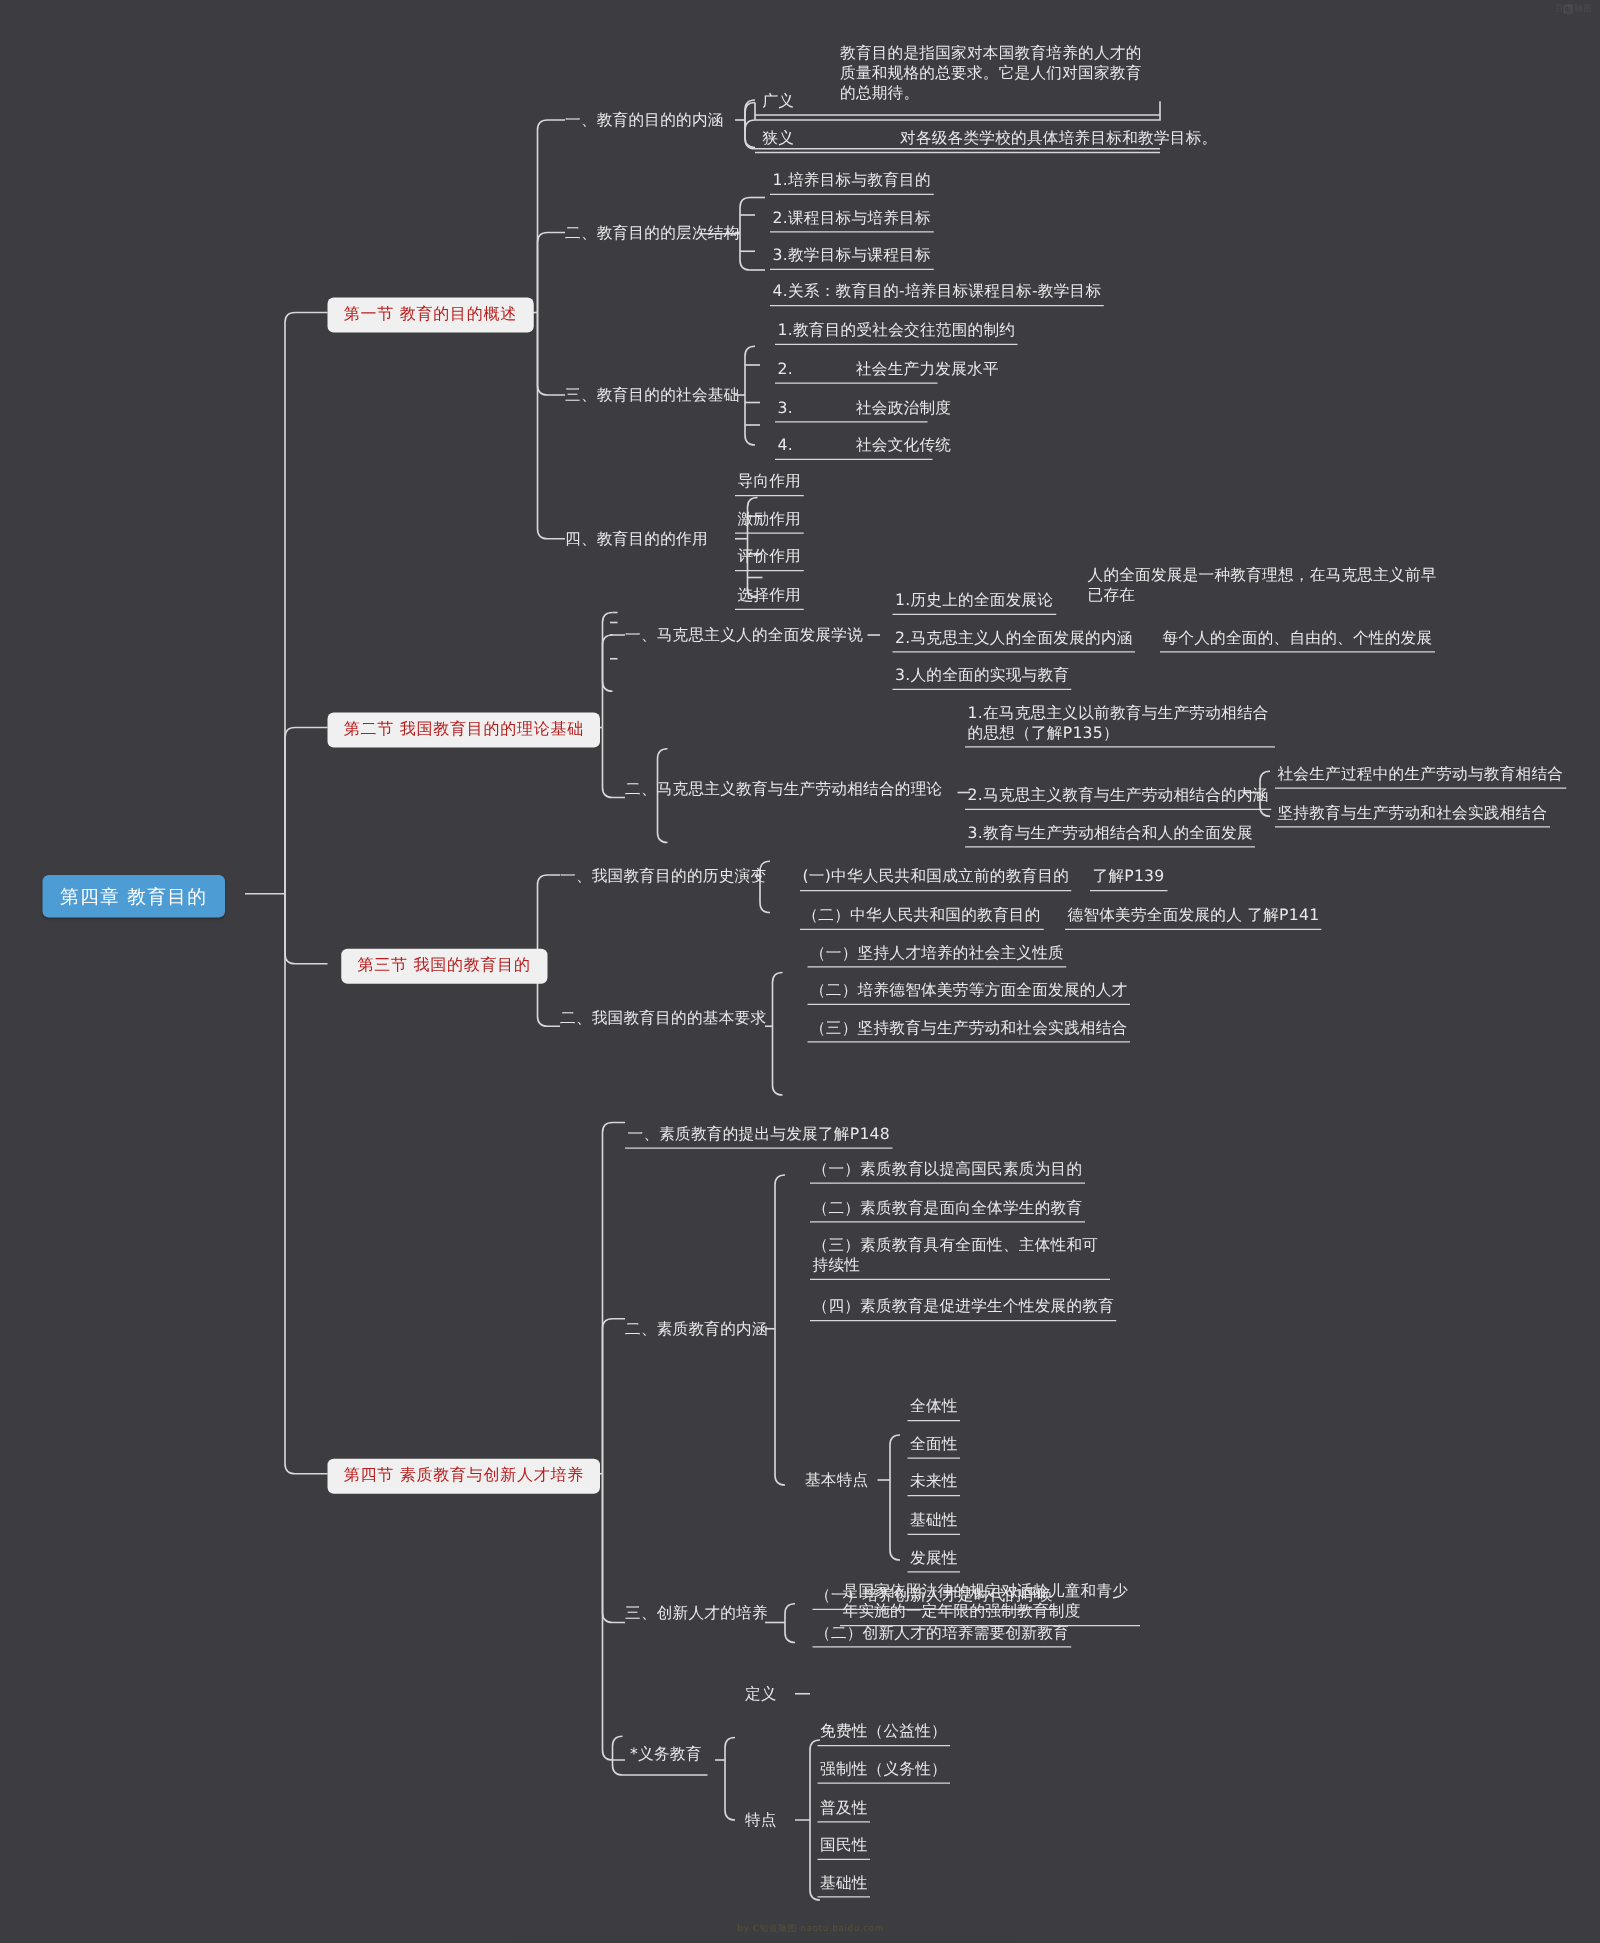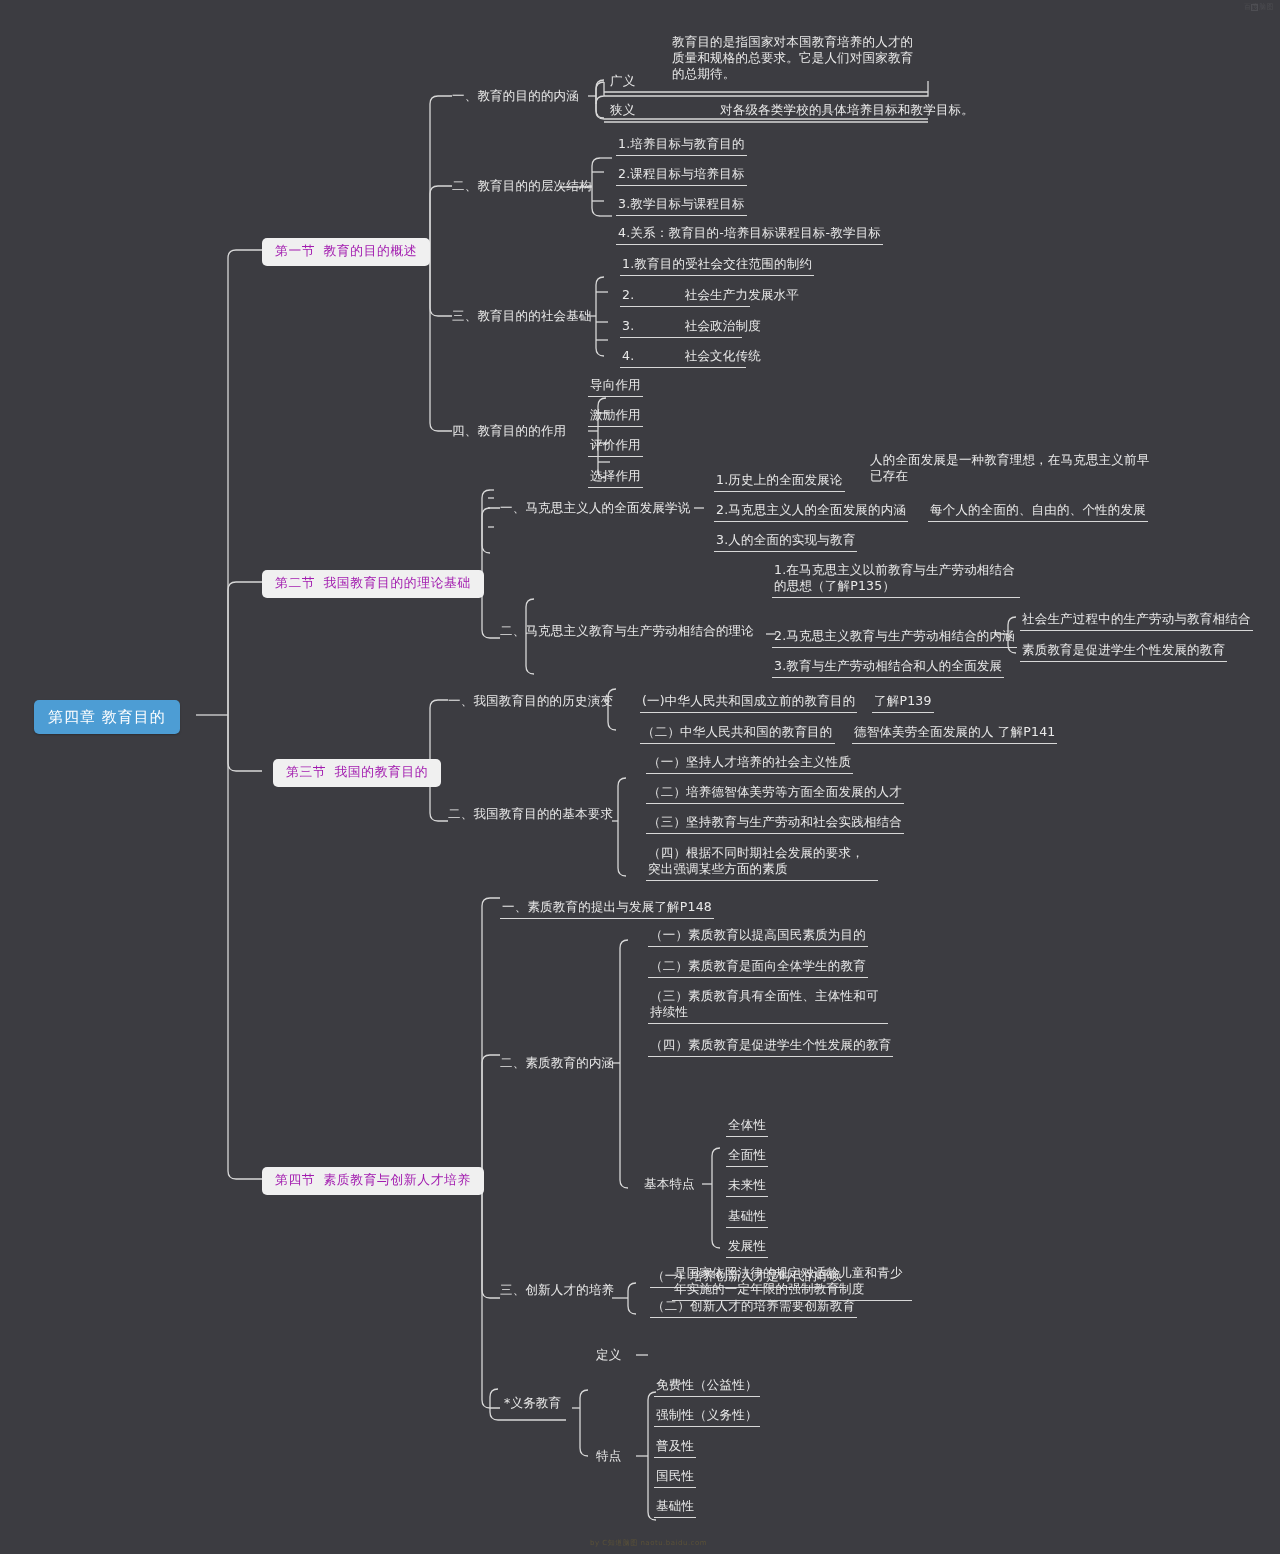--- a/index.html
+++ b/index.html
@@ -40,28 +40,27 @@
     border-radius: 5px;
     padding: 8px 14px;
     font-size: 15px;
     line-height: 18px;
     letter-spacing: 1px;
     box-shadow: 0 1px 2px rgba(0,0,0,.25);
   }
   
   .sect {
     background: #f0f0f0;
-    color: #a21caf;
+    color: #b91c1c;
     border-radius: 5px;
     padding: 6px 13px;
     font-size: 12.8px;
     line-height: 16px;
     letter-spacing: .6px;
     white-space: nowrap;
-    font-family: Liberation Mono, monospace;
   }
   
   .lbl { white-space: nowrap; }
   
   .ul {
     border-bottom: 1.2px solid #d8d8d8;
     padding: 1px 2px 3px 2px;
   }
   .nw { white-space: nowrap; }
   .num { display:inline-block; }
@@ -239,35 +238,34 @@
 
   <div class="node ul nw" style="left:714px; top:471px;">1.历史上的全面发展论</div>
   <div class="node" style="left:870px; top:452px; width:280px;">人的全面发展是一种教育理想，在马克思主义前早已存在</div>
   <div class="node ul nw" style="left:714px; top:501px;">2.马克思主义人的全面发展的内涵</div>
   <div class="node ul nw" style="left:928px; top:501px;">每个人的全面的、自由的、个性的发展</div>
   <div class="node ul nw" style="left:714px; top:531px;">3.人的全面的实现与教育</div>
 
   <div class="node ul" style="left:772px; top:561px; width:248px;">1.在马克思主义以前教育与生产劳动相结合的思想（了解P135）</div>
   <div class="node ul nw" style="left:772px; top:627px;">2.马克思主义教育与生产劳动相结合的内涵</div>
   <div class="node ul nw" style="left:1020px; top:610px;">社会生产过程中的生产劳动与教育相结合</div>
-  <div class="node ul nw" style="left:1020px; top:641px;">素质教育是促进学生个性发展的教育</div>
+  <div class="node ul nw" style="left:1020px; top:641px;">坚持教育与生产劳动和社会实践相结合</div>
   <div class="node ul nw" style="left:772px; top:657px;">3.教育与生产劳动相结合和人的全面发展</div>
 
   <div class="node lbl" style="left:448px; top:693px;">一、我国教育目的的历史演变</div>
   <div class="node lbl" style="left:448px; top:806px;">二、我国教育目的的基本要求</div>
 
   <div class="node ul nw" style="left:640px; top:692px;">(一)中华人民共和国成立前的教育目的</div>
   <div class="node ul nw" style="left:872px; top:692px;">了解P139</div>
   <div class="node ul nw" style="left:640px; top:723px;">（二）中华人民共和国的教育目的</div>
   <div class="node ul nw" style="left:852px; top:723px;">德智体美劳全面发展的人 了解P141</div>
 
   <div class="node ul nw" style="left:646px; top:753px;">（一）坚持人才培养的社会主义性质</div>
   <div class="node ul nw" style="left:646px; top:783px;">（二）培养德智体美劳等方面全面发展的人才</div>
   <div class="node ul nw" style="left:646px; top:813px;">（三）坚持教育与生产劳动和社会实践相结合</div>
-  <div class="node ul" style="left:646px; top:844px; width:232px;">（四）根据不同时期社会发展的要求，突出强调某些方面的素质</div>
 
   <div class="node ul nw" style="left:500px; top:898px;">一、素质教育的提出与发展了解P148</div>
   <div class="node lbl" style="left:500px; top:1055px;">二、素质教育的内涵</div>
   <div class="node lbl" style="left:500px; top:1282px;">三、创新人才的培养</div>
   <div class="node lbl" style="left:504px; top:1395px;">*义务教育</div>
 
   <div class="node ul nw" style="left:648px; top:926px;">（一）素质教育以提高国民素质为目的</div>
   <div class="node ul nw" style="left:648px; top:957px;">（二）素质教育是面向全体学生的教育</div>
   <div class="node ul" style="left:648px; top:987px; width:240px;">（三）素质教育具有全面性、主体性和可持续性</div>
   <div class="node ul nw" style="left:648px; top:1036px;">（四）素质教育是促进学生个性发展的教育</div>

